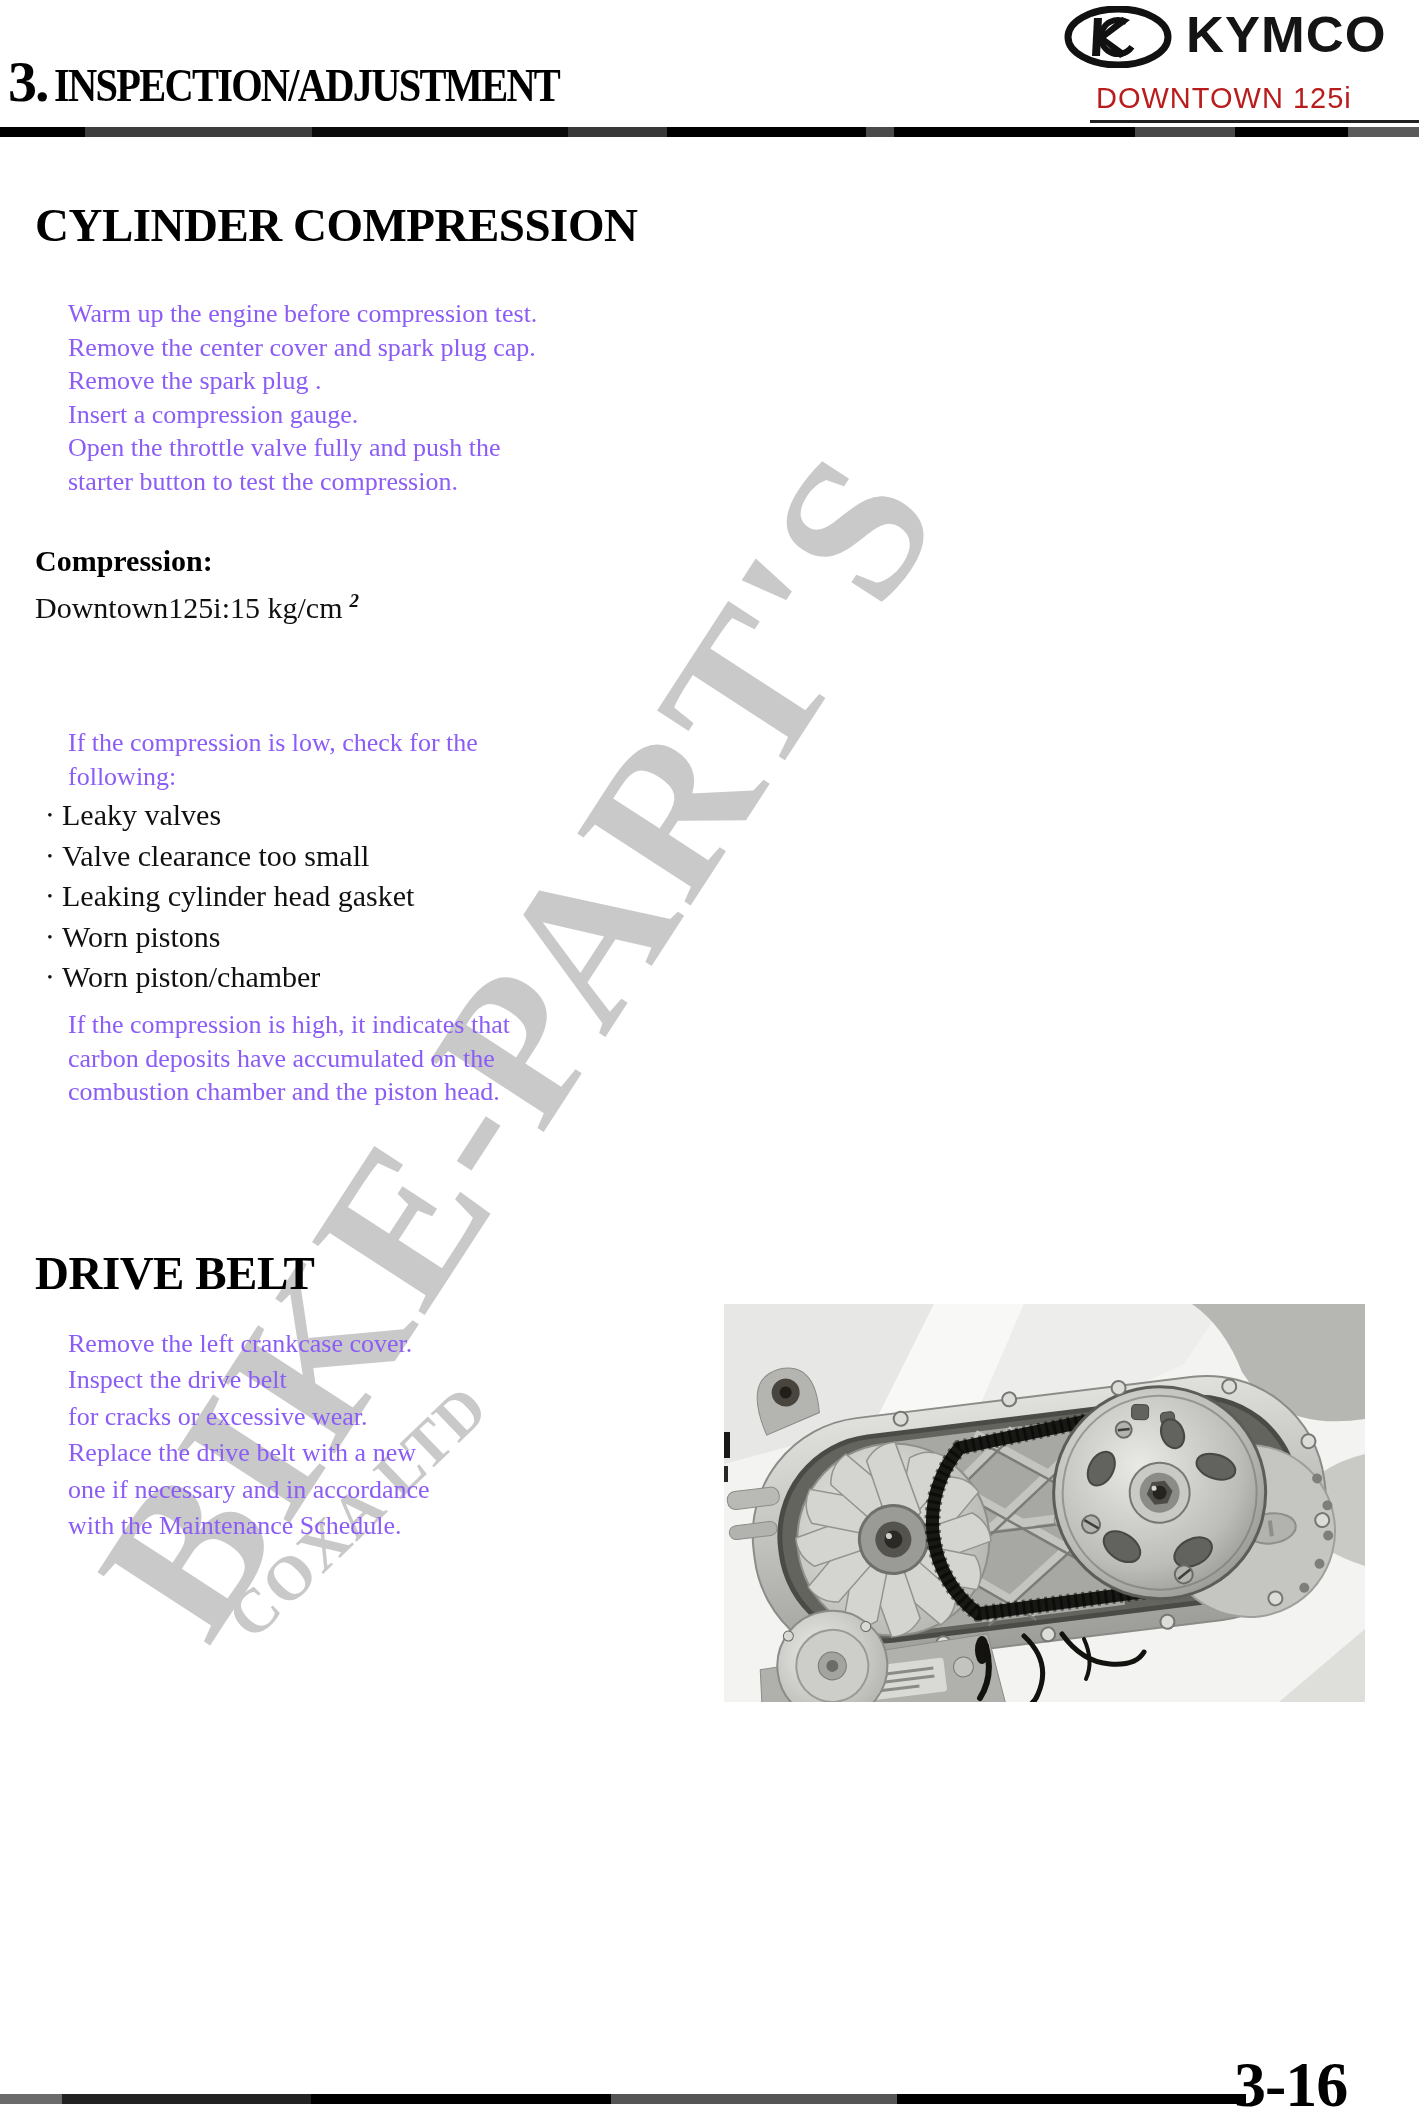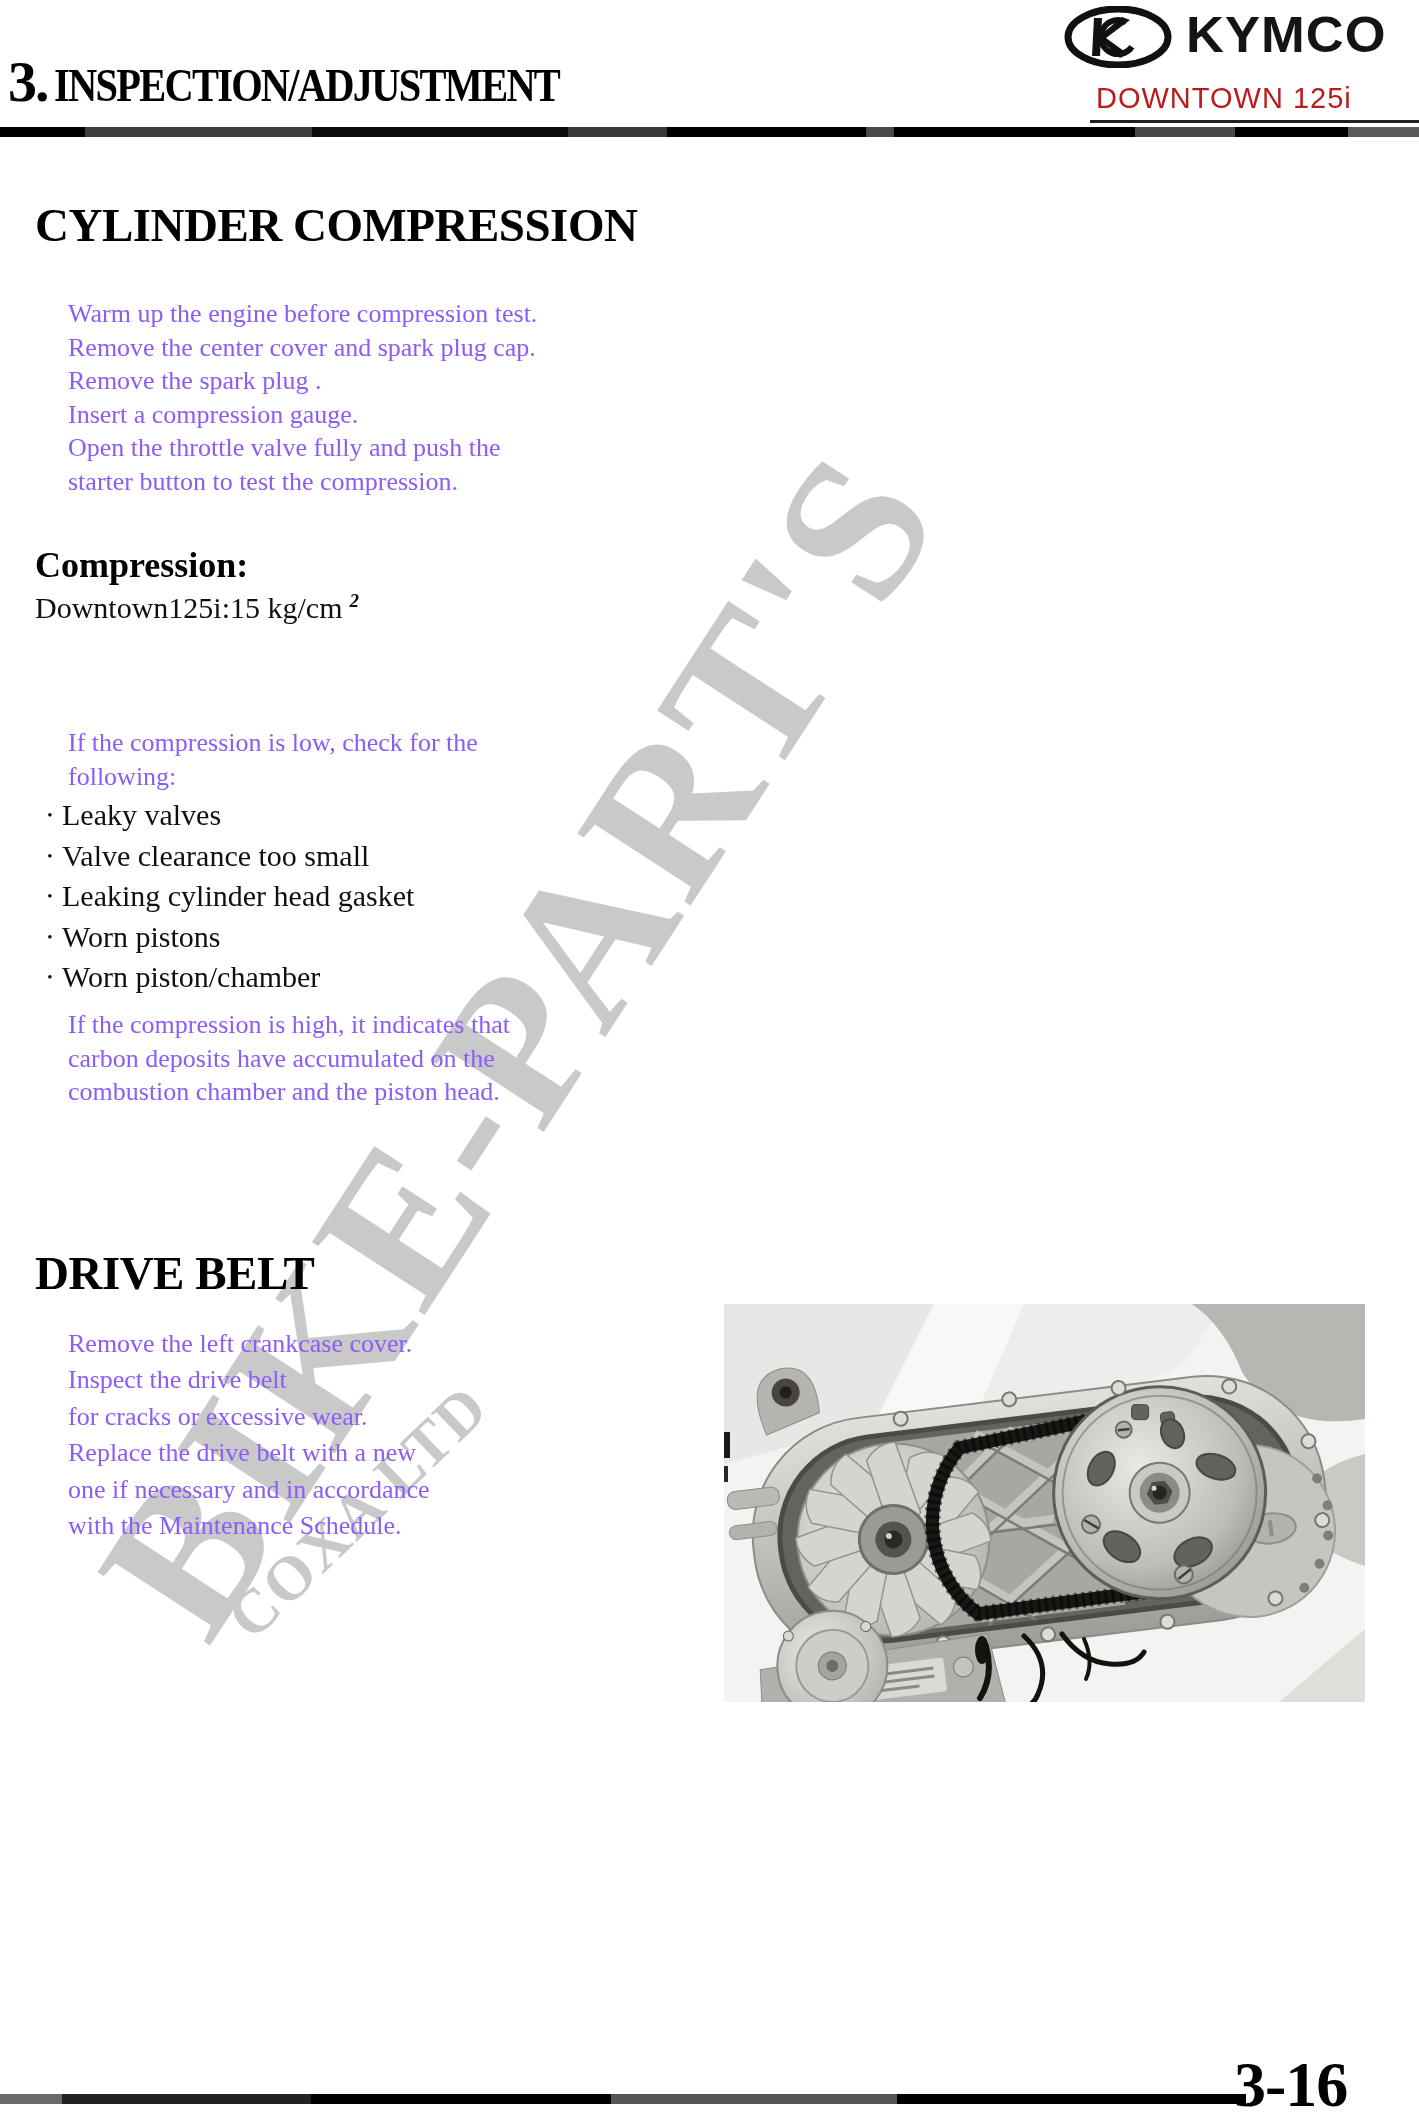--- a/index.html
+++ b/index.html
@@ -27,21 +27,21 @@
           transform:rotate(-57deg);transform-origin:left center;line-height:205px;}
   .wm-small{left:238px;top:1596px;font-size:62px;letter-spacing:2px;
           transform:rotate(-44deg);transform-origin:left center;line-height:62px;}
 
   
   .content{z-index:2;}
   h2.sec{position:absolute;margin:0;font-size:47px;font-weight:bold;color:#000;
          letter-spacing:-.5px;white-space:nowrap;}
   .body-text{font-size:26px;line-height:33.5px;white-space:pre-line;color:#8b5cf6;margin-left:33px;}
   .belt-text{line-height:36.4px;}
-  .spec-label{font-size:36px;font-weight:bold;color:#000;}
+  .spec-label{font-size:30px;font-weight:bold;color:#000;}
   .spec-value{font-size:30px;color:#101010;}
   .spec-value sup{font-size:19px;font-weight:bold;font-style:italic;margin-left:7px;}
   .li{height:40.6px;font-size:30px;color:#101010;white-space:nowrap;}
   .bullet{display:inline-block;width:24px;text-align:center;font-size:15px;
           transform:translateY(-5px);}
 
   
   .photo{left:724px;top:1304px;width:641px;height:398px;z-index:3;}
   .photo svg{display:block;}
 

